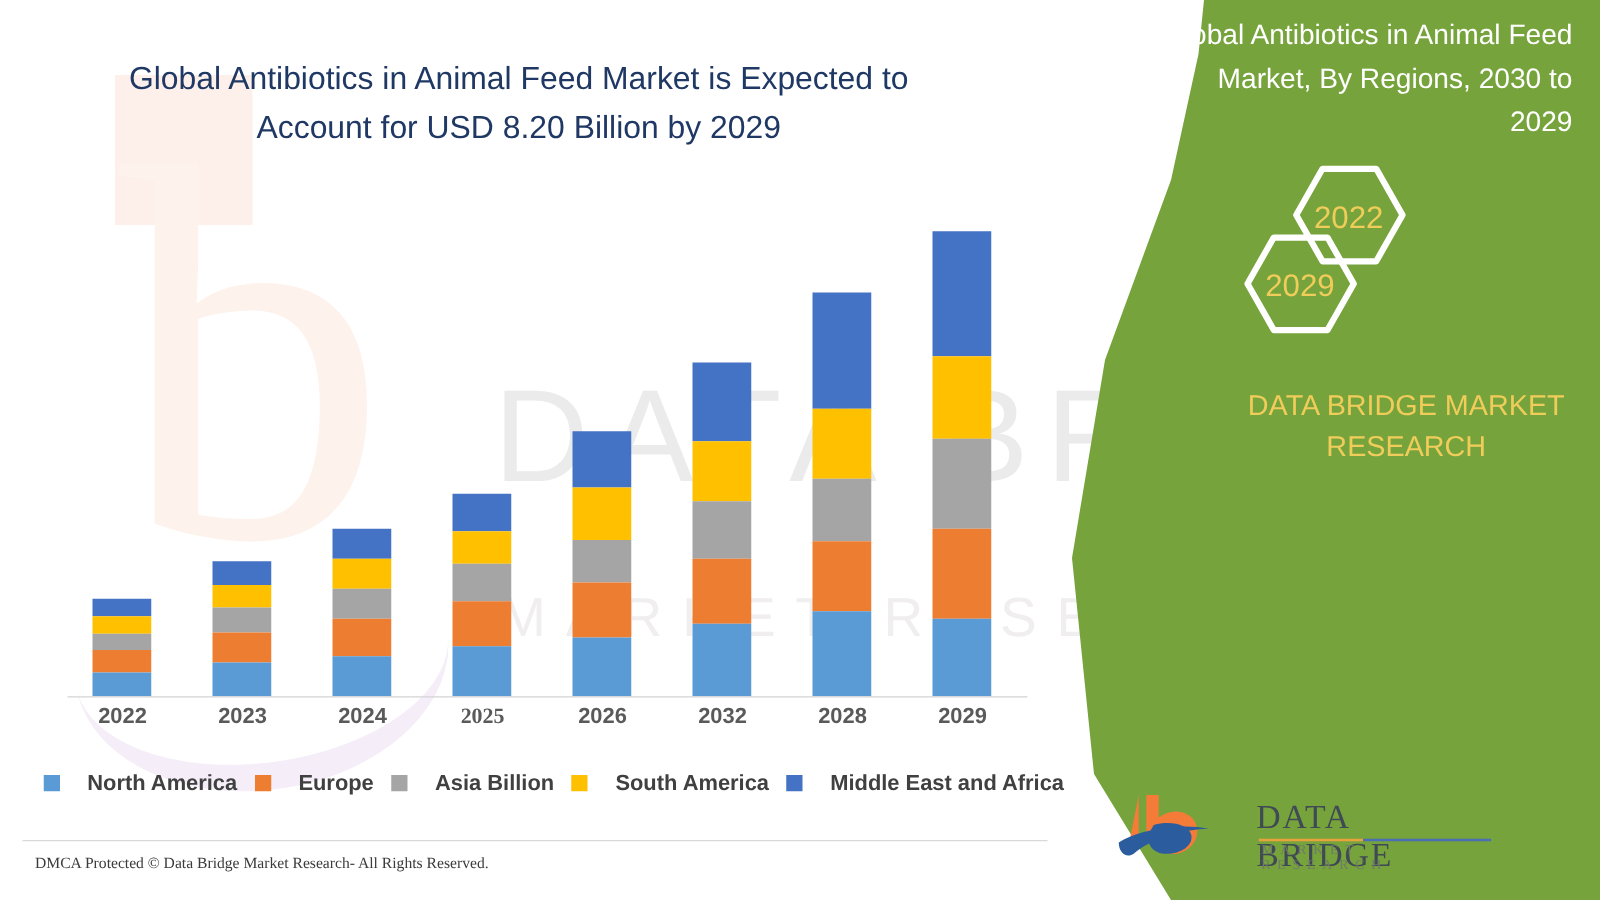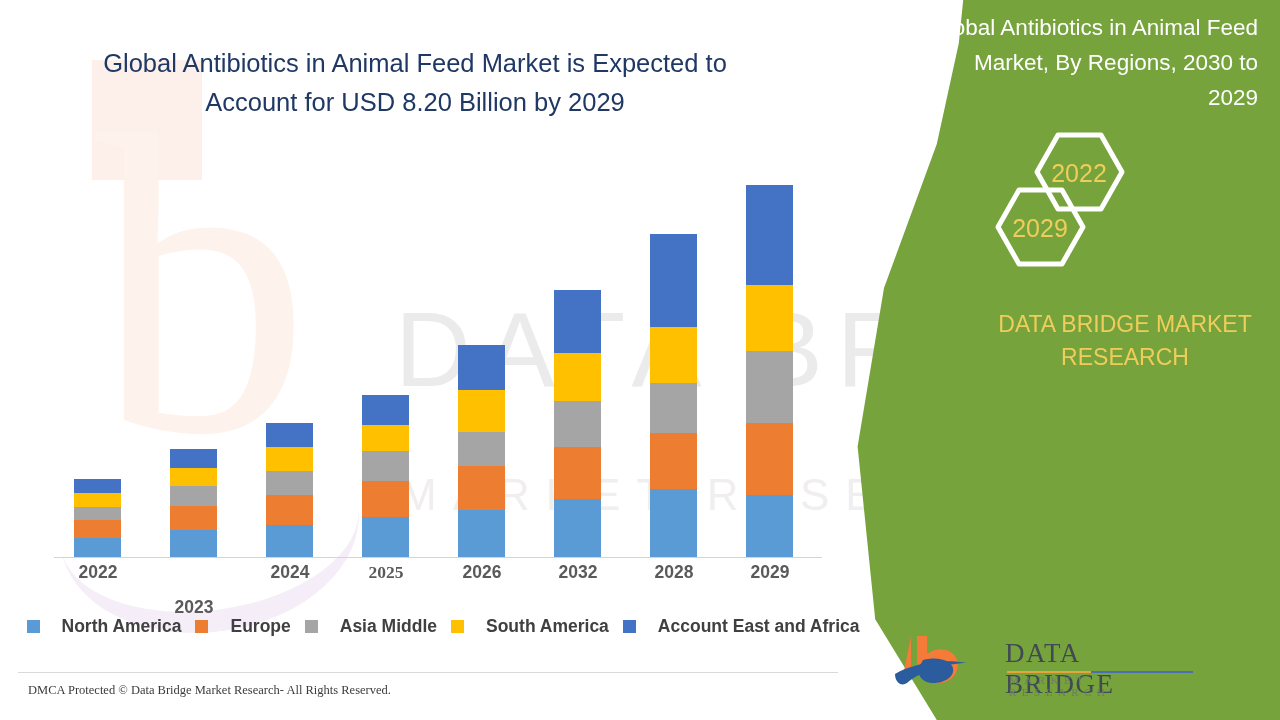--- a/index.html
+++ b/index.html
@@ -124,50 +124,50 @@
           <div class="seg" style="height: 62px; background: rgb(91, 155, 213);"></div>
           <div class="seg" style="height: 72px; background: rgb(237, 125, 49);"></div>
           <div class="seg" style="height: 72px; background: rgb(165, 165, 165);"></div>
           <div class="seg" style="height: 66px; background: rgb(255, 192, 0);"></div>
           <div class="seg" style="height: 100px; background: rgb(68, 114, 196);"></div>
         </div>
       </div>
     <div class="axis-line"></div>
     <div class="x-labels" id="x-labels">
         <div class="x-tick" style="left: 4px;">2022</div>
-        <div class="x-tick" style="left: 100px; margin-top: 35px;">2023</div>
+        <div class="x-tick" style="left: 100px;">2023</div>
         <div class="x-tick" style="left: 196px;">2024</div>
         <div class="x-tick" style="left: 292px; font-family: Liberation Serif, serif;">2025</div>
         <div class="x-tick" style="left: 388px;">2026</div>
         <div class="x-tick" style="left: 484px;">2032</div>
         <div class="x-tick" style="left: 580px;">2028</div>
         <div class="x-tick" style="left: 676px;">2029</div>
       </div>
   </div>
 
   <div id="legend">
       <div class="legend-item">
         <span class="legend-swatch" style="background: rgb(91, 155, 213);"></span>
         <span class="legend-label">North America</span>
       </div>
       <div class="legend-item">
         <span class="legend-swatch" style="background: rgb(237, 125, 49);"></span>
         <span class="legend-label">Europe</span>
       </div>
       <div class="legend-item">
         <span class="legend-swatch" style="background: rgb(165, 165, 165);"></span>
-        <span class="legend-label">Asia Middle</span>
+        <span class="legend-label">Asia Billion</span>
       </div>
       <div class="legend-item">
         <span class="legend-swatch" style="background: rgb(255, 192, 0);"></span>
         <span class="legend-label">South America</span>
       </div>
       <div class="legend-item">
         <span class="legend-swatch" style="background: rgb(68, 114, 196);"></span>
-        <span class="legend-label">Account East and Africa</span>
+        <span class="legend-label">Middle East and Africa</span>
       </div>
     </div>
 
   <div class="footer-rule"></div>
   <div class="footer-left">DMCA Protected © Data Bridge Market Research- All Rights Reserved.</div>
 
   <div id="green-panel"></div>
   <div class="panel-title">Global Antibiotics in Animal Feed Market, By Regions, 2030 to 2029</div>
 
   <div class="hexwrap">

